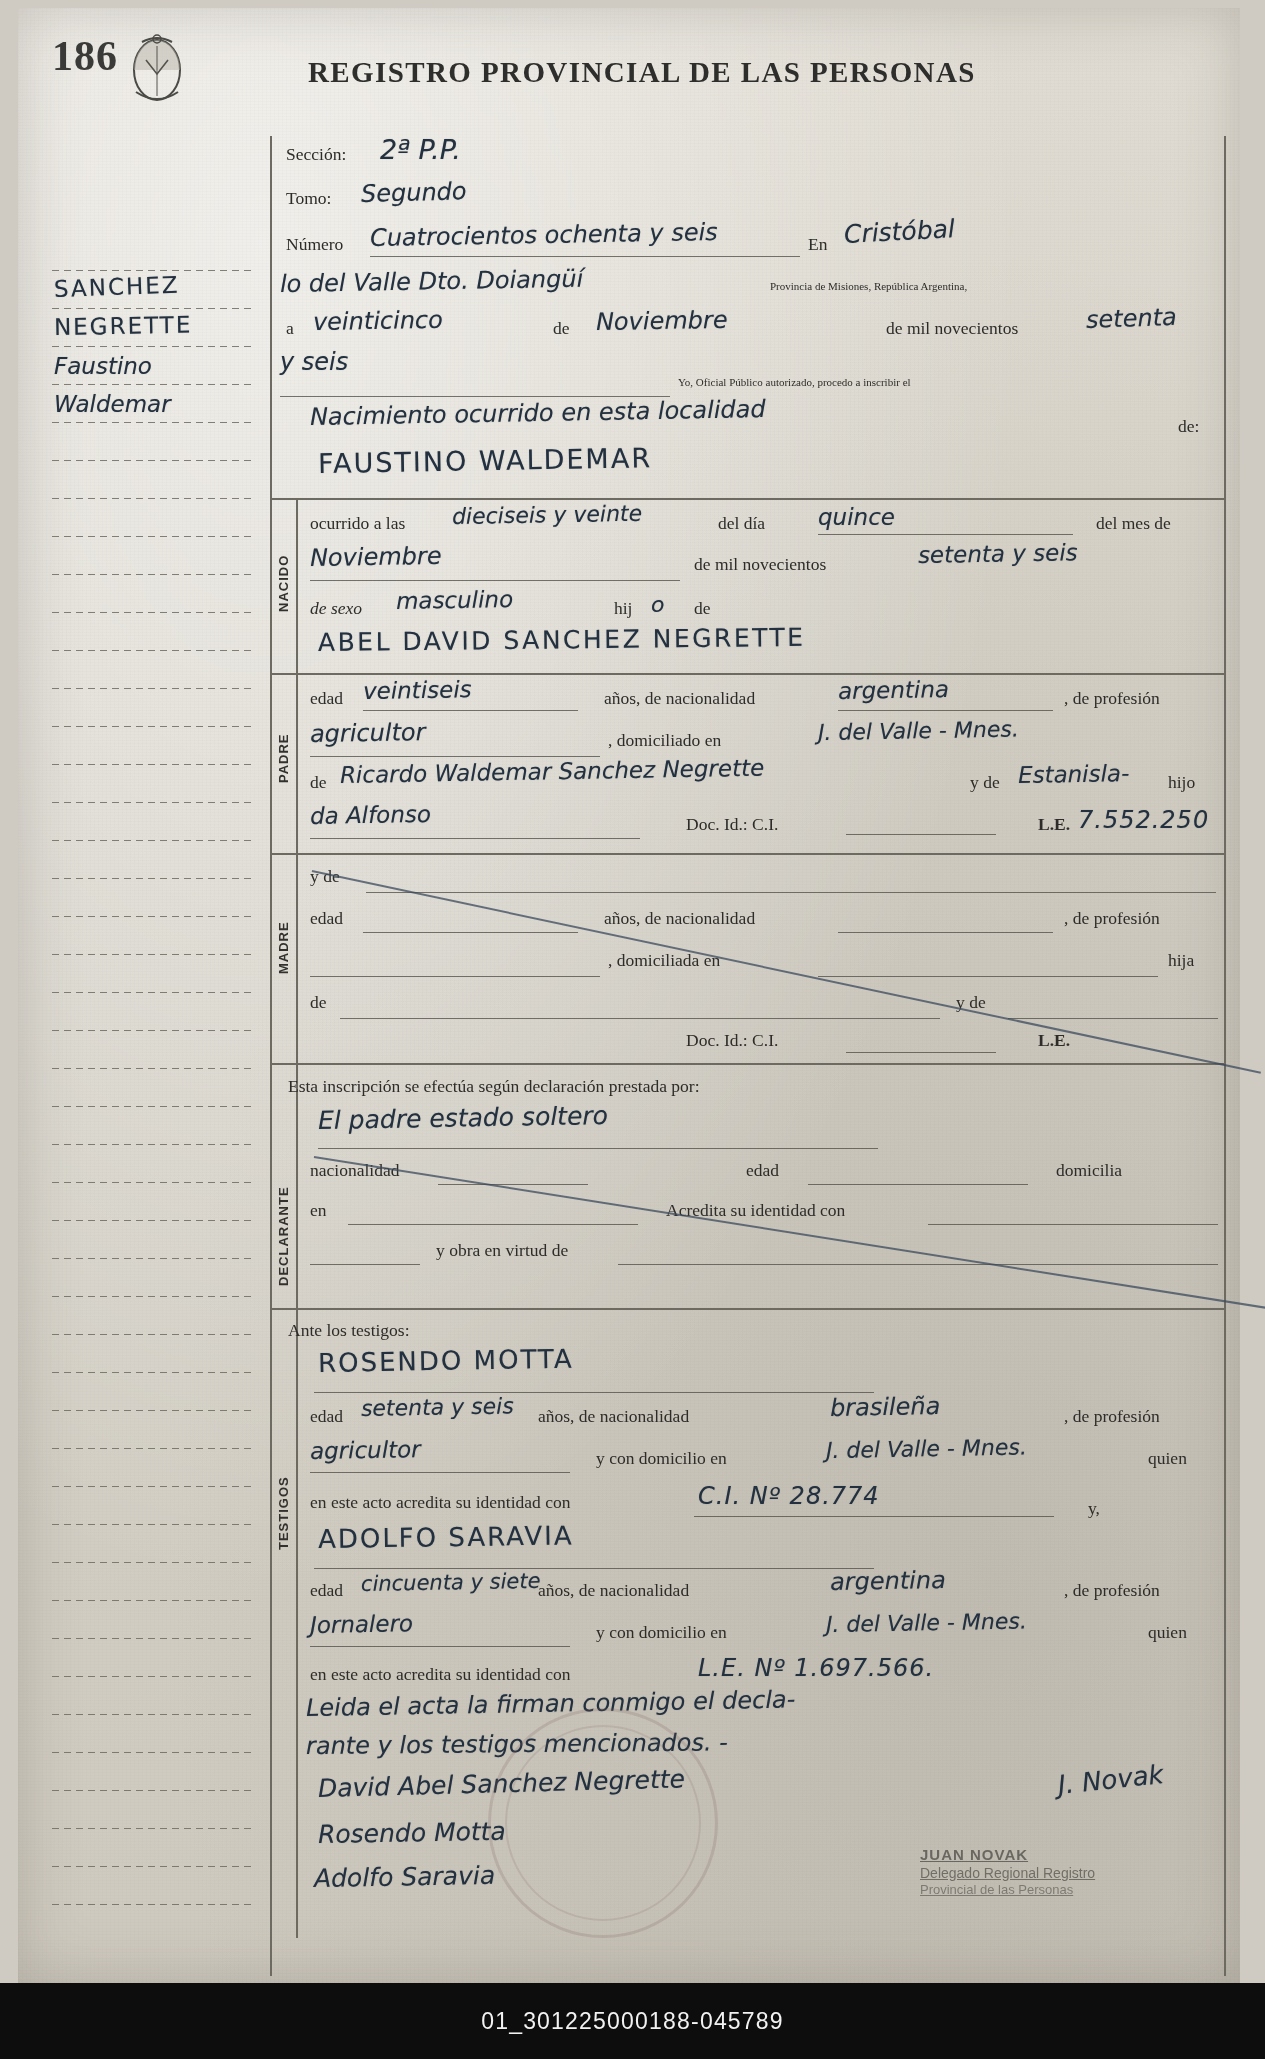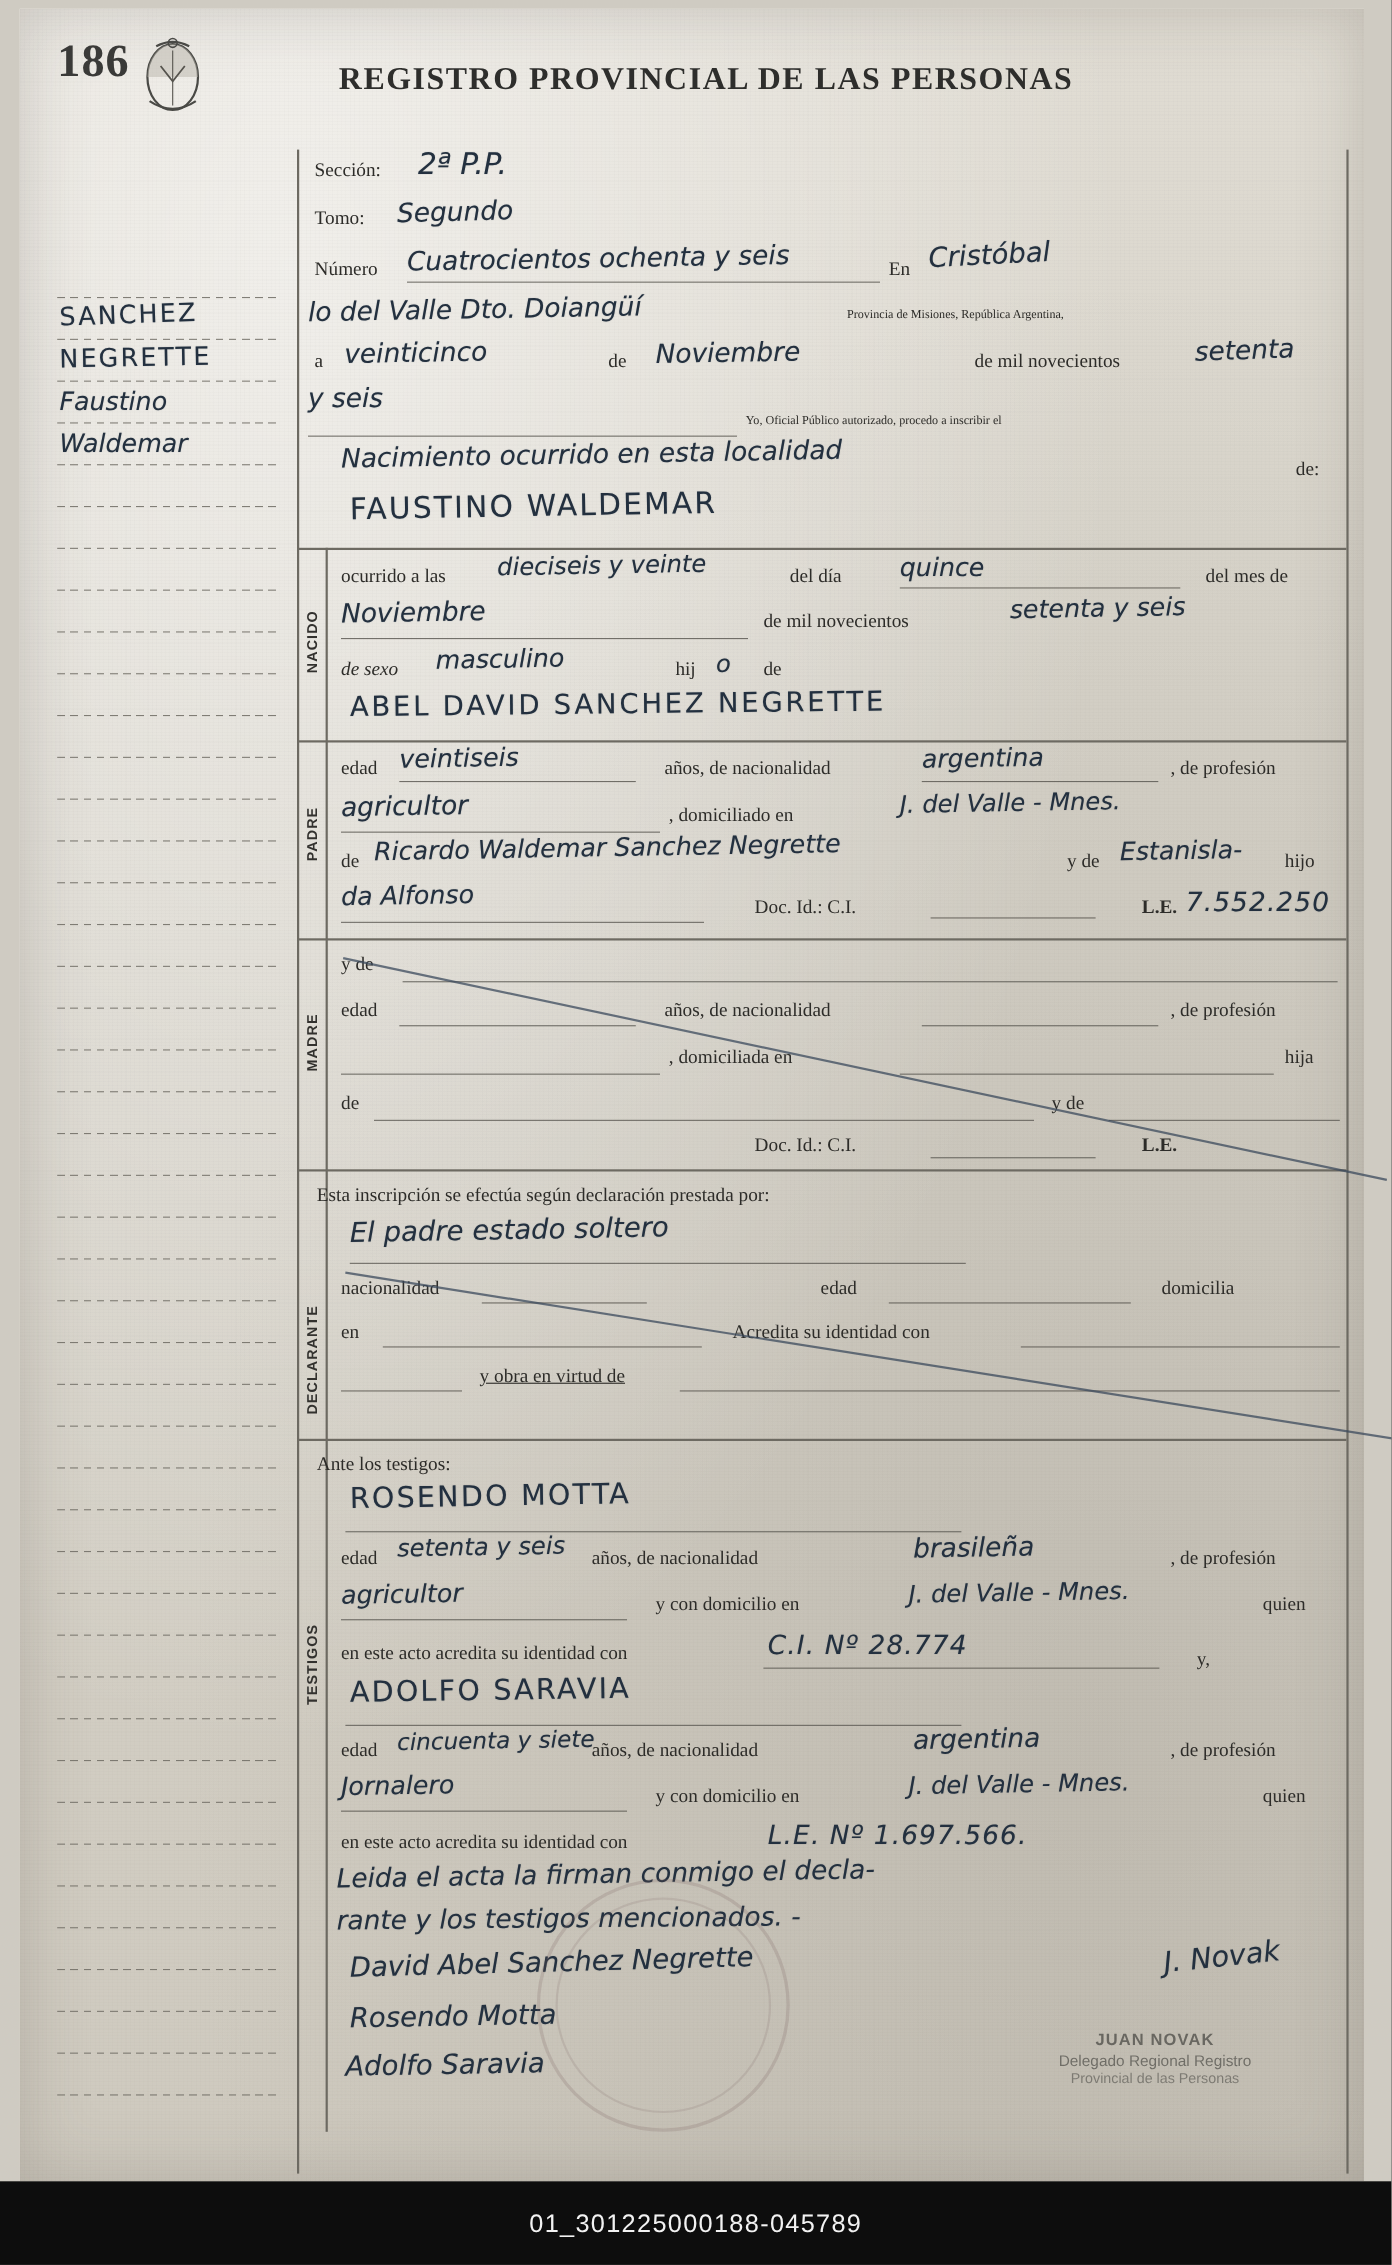--- a/index.html
+++ b/index.html
@@ -130,22 +130,22 @@
     position:absolute; left:470px; top:1700px; width:230px; height:230px;
     border:3px solid rgba(120,95,95,0.38);
     border-radius:50%;
     opacity:.55;
   }
   .stamp:after {
     content:""; position:absolute; left:14px; top:14px; right:14px; bottom:14px;
     border:2px solid rgba(120,95,95,0.30); border-radius:50%;
   }
   .sign-block {
-    position:absolute; right:60px; bottom:86px; text-align:center; width:260px;
-    font-family:"Liberation Sans", sans-serif; color:#3a3a36;
+    position:absolute; right:60px; bottom:86px; width:260px;
+    font-family:"Liberation Sans", sans-serif; color:#3a3a36;text-decoration:underline;
   }
   .sign-block .n { font-size:15px; font-weight:bold; letter-spacing:1px; opacity:.65;}
   .sign-block .r1 { font-size:14px; opacity:.6; margin-top:2px;}
   .sign-block .r2 { font-size:13px; opacity:.5; margin-top:1px;}
 </style>
 </head>
 <body>
 
 <div class="page">
   <div class="sheet">
@@ -342,21 +342,21 @@
     <div class="pt" style="left:728px; top:1152px;">edad</div>
     <div class="rule" style="left:790px; top:1176px; width:220px;"></div>
     <div class="pt" style="left:1038px; top:1152px;">domicilia</div>
 
     <div class="pt" style="left:292px; top:1192px;">en</div>
     <div class="rule" style="left:330px; top:1216px; width:290px;"></div>
     <div class="pt" style="left:648px; top:1192px;">Acredita su identidad con</div>
     <div class="rule" style="left:910px; top:1216px; width:290px;"></div>
 
     <div class="rule" style="left:292px; top:1256px; width:110px;"></div>
-    <div class="pt" style="left:418px; top:1232px;text-decoration:underline;">y obra en virtud de</div>
+    <div class="pt" style="left:418px; top:1232px;">y obra en virtud de</div>
     <div class="rule" style="left:600px; top:1256px; width:600px;"></div>
 
     <div class="strike" style="left:294px; top:862px; width:970px; transform:rotate(12deg);"></div>
     <div class="strike" style="left:296px; top:1148px; width:980px; transform:rotate(9deg);"></div>
 
     <div class="pt" style="left:270px; top:1312px;">Ante los testigos:</div>
 
     <div class="side-label" style="left:258px; top:1430px; height:150px;">TESTIGOS</div>
 
     <div class="hw cap" style="left:300px; top:1340px; font-size:26px; letter-spacing:2px; transform:rotate(-1deg);">ROSENDO MOTTA</div>

